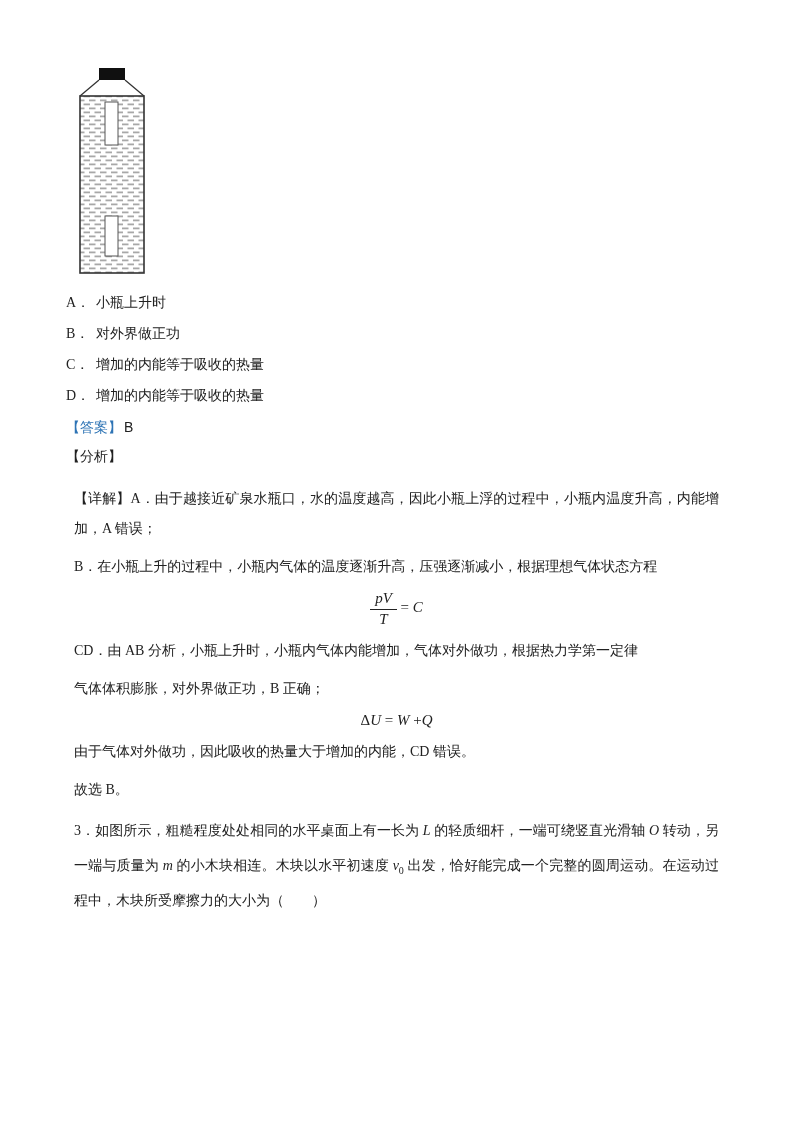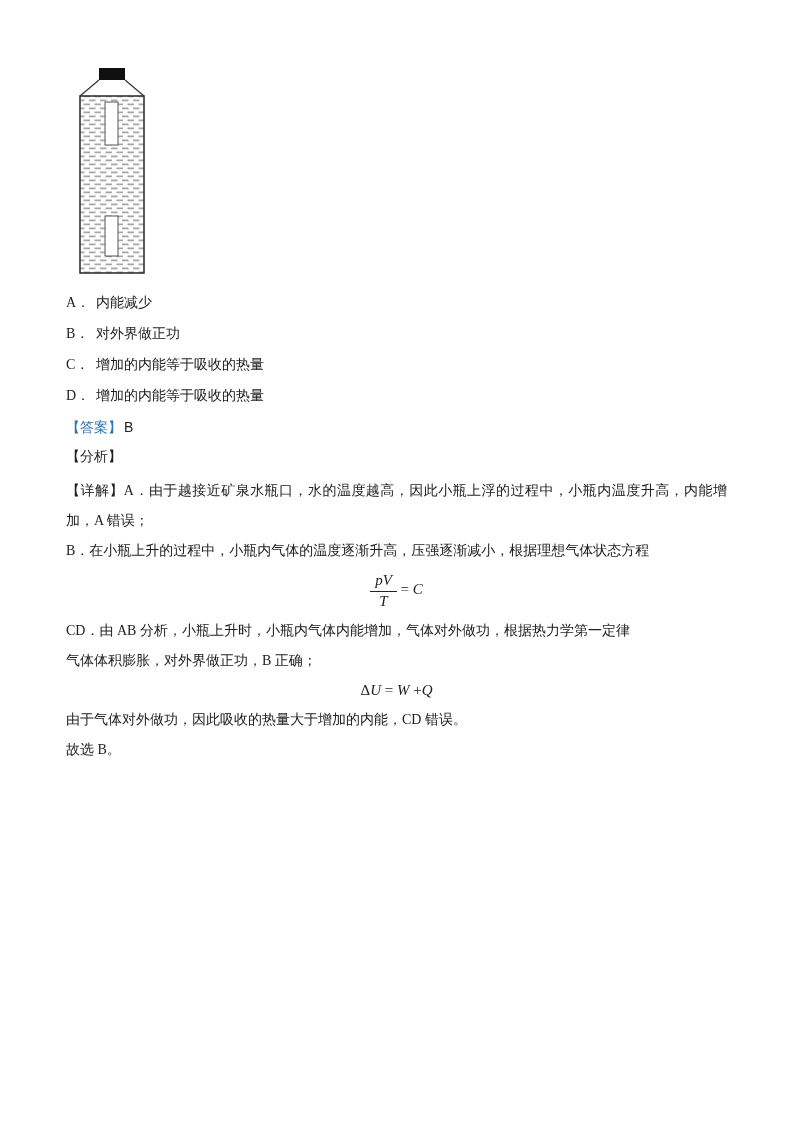--- a/index.html
+++ b/index.html
@@ -14,21 +14,21 @@
     font-size:14px;
   }
   .content{padding:62px 66px 0 66px;}
   .figure-wrap{margin:4px 0 10px 12px;}
   .opt-row{display:flex;align-items:flex-start;height:31px;line-height:22px;}
   .opt-label{width:30px;flex:0 0 30px;}
   .opt-text{flex:1;}
   .tag-line{height:30px;line-height:22px;}
   .blue{color:#2e74b5;}
   .ans-val{font-family:"Liberation Sans","DejaVu Sans",sans-serif;padding-left:2px;}
-  .para{line-height:2.15;text-align:justify;margin:0;}
+  .para{line-height:2.15;text-align:justify;margin:8px;}
   .q3{line-height:2.5;}
   .formula{
     text-align:center;
     font-size:15px;
     margin:6px 0;
     font-family:"Liberation Serif","DejaVu Serif",serif;
   }
   .formula .var{font-style:italic;}
   .frac{display:inline-block;vertical-align:middle;text-align:center;line-height:1.15;}
   .frac .num{display:block;border-bottom:1px solid #222;padding:0 5px 1px 5px;}
@@ -71,21 +71,21 @@
 
         <rect x="27" y="36" width="13" height="43" fill="#ffffff" stroke="#555" stroke-width="1"></rect>
 
         <rect x="27" y="150" width="13" height="40" fill="#ffffff" stroke="#555" stroke-width="1"></rect>
       </svg>
     </div>
 
     <div>
       <div class="opt-row">
         <span class="opt-label">A．</span>
-        <span class="opt-text">内能减少</span>
+        <span class="opt-text">小瓶上升时</span>
       </div>
       <div class="opt-row">
         <span class="opt-label">B．</span>
         <span class="opt-text">对外界做正功</span>
       </div>
       <div class="opt-row">
         <span class="opt-label">C．</span>
         <span class="opt-text">增加的内能等于吸收的热量</span>
       </div>
       <div class="opt-row">
@@ -119,16 +119,19 @@
     <div class="formula">
       <span>Δ</span><span class="var">U</span>
       <span>=</span>
       <span class="var">W</span>
       <span>+</span><span class="var">Q</span>
     </div>
 
     <p class="para">由于气体对外做功，因此吸收的热量大于增加的内能，CD 错误。</p>
     <p class="para">故选 B。</p>
 
+    <p class="para q3">
+      <span>3．如图所示，粗糙程度处处相同的水平桌面上有一长为 </span><span class="var">L</span><span> 的轻质细杆，一端可绕竖直光滑轴 </span><span class="var">O</span><span> 转动，另一端与质量为 </span><span class="var">m</span><span> 的小木块相连。木块以水平初速度 </span><span class="var">v</span><sub class="v0">0</sub><span> 出发，恰好能完成一个完整的圆周运动。在运动过程中，木块所受摩擦力的大小为（　　）</span>
+    </p>
 
   </div>
 
 </div>
 
 </body></html>

